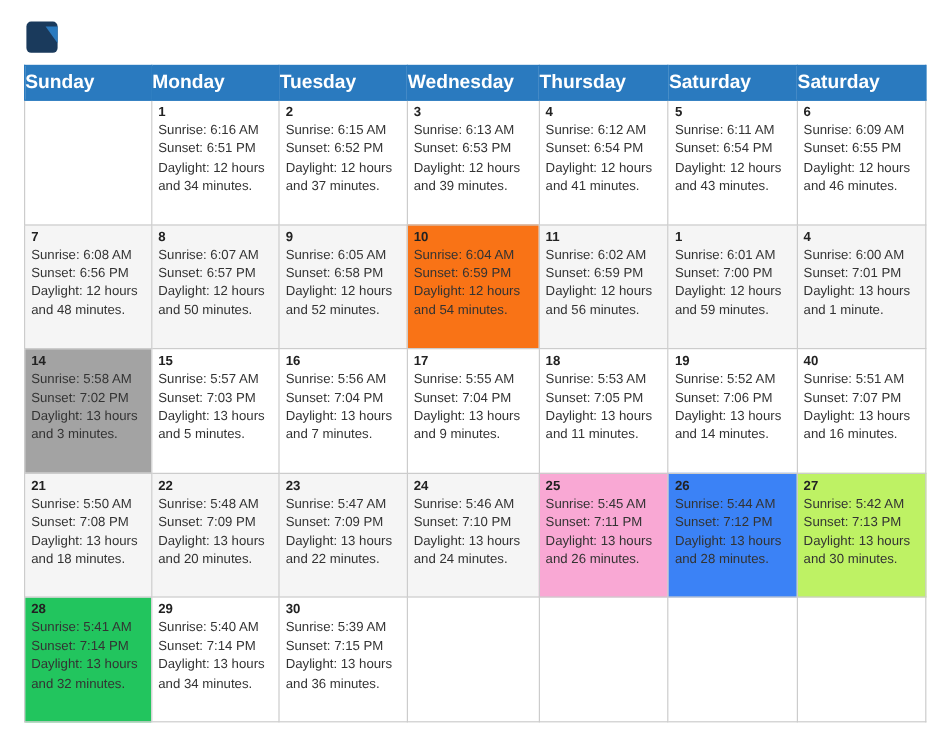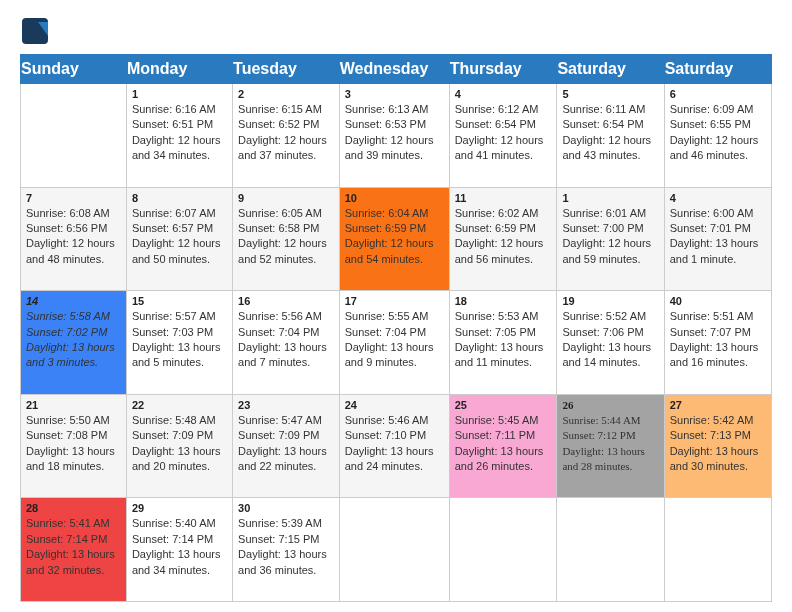--- a/index.html
+++ b/index.html
@@ -175,21 +175,21 @@
           <td style="background-color: rgb(245, 245, 245);">
             <div class="day-num">1</div>
             <div class="day-info">Sunrise: 6:01 AM<br>Sunset: 7:00 PM<br>Daylight: 12 hours and 59 minutes.</div>
           </td>
           <td style="background-color: rgb(245, 245, 245);">
             <div class="day-num">4</div>
             <div class="day-info">Sunrise: 6:00 AM<br>Sunset: 7:01 PM<br>Daylight: 13 hours and 1 minute.</div>
           </td>
         </tr>
         <tr>
-          <td style="background-color: #3b82f6; font-style: italic;">
+          <td style="background-color: #a3a3a3;">
             <div class="day-num">14</div>
             <div class="day-info">Sunrise: 5:58 AM<br>Sunset: 7:02 PM<br>Daylight: 13 hours and 3 minutes.</div>
           </td>
           <td style="background-color: rgb(255, 255, 255);">
             <div class="day-num">15</div>
             <div class="day-info">Sunrise: 5:57 AM<br>Sunset: 7:03 PM<br>Daylight: 13 hours and 5 minutes.</div>
           </td>
           <td style="background-color: rgb(255, 255, 255);">
             <div class="day-num">16</div>
             <div class="day-info">Sunrise: 5:56 AM<br>Sunset: 7:04 PM<br>Daylight: 13 hours and 7 minutes.</div>
@@ -225,31 +225,31 @@
             <div class="day-info">Sunrise: 5:47 AM<br>Sunset: 7:09 PM<br>Daylight: 13 hours and 22 minutes.</div>
           </td>
           <td style="background-color: rgb(245, 245, 245);">
             <div class="day-num">24</div>
             <div class="day-info">Sunrise: 5:46 AM<br>Sunset: 7:10 PM<br>Daylight: 13 hours and 24 minutes.</div>
           </td>
           <td style="background-color: #f9a8d4;">
             <div class="day-num">25</div>
             <div class="day-info">Sunrise: 5:45 AM<br>Sunset: 7:11 PM<br>Daylight: 13 hours and 26 minutes.</div>
           </td>
-          <td style="background-color: #a3a3a3; font-family: Liberation Serif, serif;">
+          <td style="background-color: #3b82f6;">
             <div class="day-num">26</div>
             <div class="day-info">Sunrise: 5:44 AM<br>Sunset: 7:12 PM<br>Daylight: 13 hours and 28 minutes.</div>
           </td>
-          <td style="background-color: #fdba74;">
+          <td style="background-color: #bef264;">
             <div class="day-num">27</div>
             <div class="day-info">Sunrise: 5:42 AM<br>Sunset: 7:13 PM<br>Daylight: 13 hours and 30 minutes.</div>
           </td>
         </tr>
         <tr>
-          <td style="background-color: #ef4444;">
+          <td style="background-color: #22c55e;">
             <div class="day-num">28</div>
             <div class="day-info">Sunrise: 5:41 AM<br>Sunset: 7:14 PM<br>Daylight: 13 hours and 32 minutes.</div>
           </td>
           <td style="background-color: rgb(255, 255, 255);">
             <div class="day-num">29</div>
             <div class="day-info">Sunrise: 5:40 AM<br>Sunset: 7:14 PM<br>Daylight: 13 hours and 34 minutes.</div>
           </td>
           <td style="background-color: rgb(255, 255, 255);">
             <div class="day-num">30</div>
             <div class="day-info">Sunrise: 5:39 AM<br>Sunset: 7:15 PM<br>Daylight: 13 hours and 36 minutes.</div>

